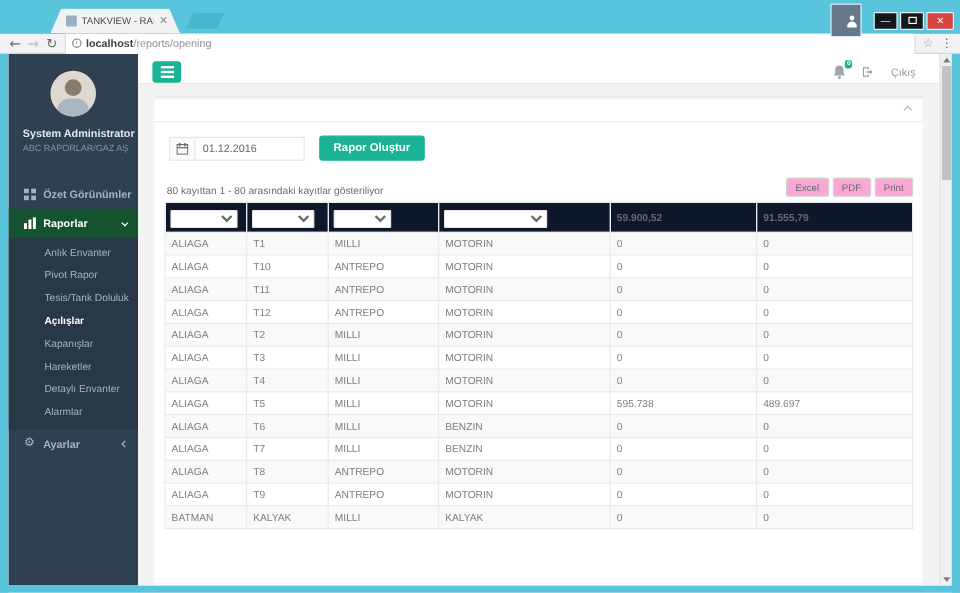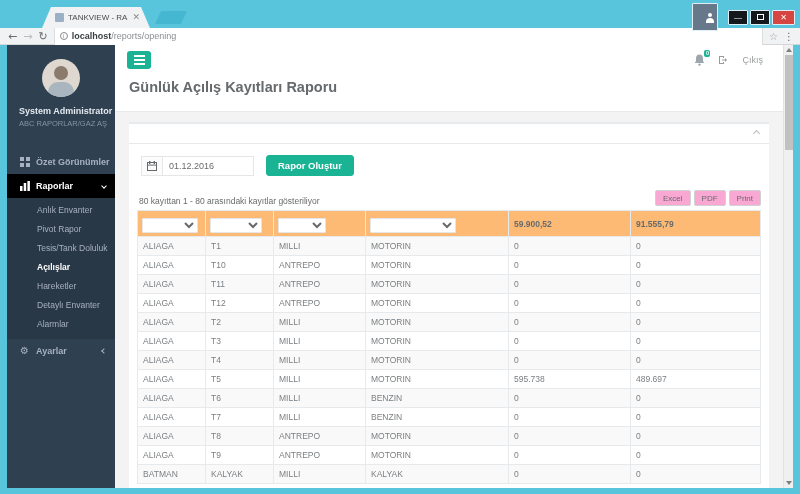--- a/index.html
+++ b/index.html
@@ -45,21 +45,21 @@
   .sidebar { width:108px; flex:none; background:#2f4050; display:flex; flex-direction:column; overflow:hidden; }
   .profile { padding:14px 12px 12px; }
   .avatar { width:38px; height:38px; border-radius:50%; background:#ded8d0; margin:0 auto; position:relative; overflow:hidden; }
   .avatar::before { content:""; position:absolute; left:12px; top:7px; width:14px; height:14px; border-radius:50%; background:#8a7b6c; }
   .avatar::after { content:""; position:absolute; left:6px; top:23px; width:26px; height:16px; border-radius:10px 10px 0 0; background:#aab6bf; }
   .user-name { margin-top:9px; font-size:9px; font-weight:bold; color:#e4e9f0; white-space:nowrap; }
   .user-org { margin-top:3px; font-size:7.5px; color:#8095a8; white-space:nowrap; }
   .nav { margin-top:10px; font-size:9.5px; }
   .nav-item { display:flex; align-items:center; gap:6px; padding:7px 9px 7px 12px; color:#a7b1c2; font-weight:bold; cursor:default; }
   .nav-item .lbl { flex:1; white-space:nowrap; font-size:9px; }
-  .nav-item.open { background:#000000; color:#ffffff; }
+  .nav-item.open { background:#14532d; color:#ffffff; }
   .nav-sub-wrap { background:#293846; padding:2px 0 6px; }
   .nav-sub { padding:4.5px 8px 4.5px 30px; font-size:8.5px; color:#a7b1c2; white-space:nowrap; cursor:default; }
   .nav-sub.active { color:#ffffff; font-weight:bold; }
   .chev { width:4px; height:4px; border-right:1px solid currentColor; border-bottom:1px solid currentColor; display:inline-block; flex:none; }
   .chev.left { transform:rotate(135deg); }
   .chev.down { transform:rotate(45deg); }
   .chev.up { transform:rotate(-135deg); }
   .micon { width:11px; flex:none; display:flex; align-items:center; justify-content:center; }
   .gear-char { font-family:"DejaVu Sans",sans-serif; font-size:10px; line-height:10px; font-weight:normal; }
 
@@ -90,21 +90,21 @@
 
   .info-row { display:flex; align-items:flex-end; justify-content:space-between; margin:0 0 4px 2px; }
   .records-info { font-size:8.5px; color:#676a6c; }
   .export-group { display:flex; gap:3px; }
   .export-btn { background:#f9a8d4; border:1px solid #d2d2d2; border-radius:2px; font-size:8px; color:#676a6c; padding:2.5px 7px; cursor:pointer; font-family:inherit; }
 
   
   table { width:100%; border-collapse:collapse; table-layout:fixed; }
   th, td { border:1px solid #e7eaec; text-align:left; overflow:hidden; white-space:nowrap; }
   thead th { font-size:8.5px; color:#676a6c; padding:6px 5px; font-weight:bold; background:#fff; }
-  .filter-row td { padding:3px 4px; background:#fdba74; }
+  .filter-row td { padding:3px 4px; background:#0f172a; }
   .filter-row .total { font-size:8.5px; font-weight:bold; color:#676a6c; padding:4px 5px; }
   .filter-select { border:1px solid #e5e6e7; background:#fff; height:15px; font-size:8px; color:#676a6c; border-radius:1px; font-family:inherit; }
   tbody td { font-size:8.5px; color:#7b7f82; padding:4px 5px; height:17px; }
   tbody tr:nth-child(odd) td { background:#f9f9f9; }
 
   
   .scrollbar { width:10px; flex:none; background:#f0f0f0; border-left:1px solid #e2e2e2; position:relative; }
   .sb-up { position:absolute; top:3px; left:2px; width:0; height:0; border-left:3px solid transparent; border-right:3px solid transparent; border-bottom:4px solid #7f7f7f; }
   .sb-down { position:absolute; bottom:3px; left:2px; width:0; height:0; border-left:3px solid transparent; border-right:3px solid transparent; border-top:4px solid #7f7f7f; }
   .sb-thumb { position:absolute; top:10px; left:1px; width:8px; height:95px; background:#c1c1c1; }
@@ -177,20 +177,21 @@
               </svg>
           </span>
           <span class="lbl">Raporlar</span>
           <span class="chev down"></span>
         </div>
         <div class="nav-sub-wrap">
             <div class="nav-sub">Anlık Envanter</div>
             <div class="nav-sub">Pivot Rapor</div>
             <div class="nav-sub">Tesis/Tank Doluluk</div>
             <div class="nav-sub active">Açılışlar</div>
+            <div class="nav-sub">Kapanışlar</div>
             <div class="nav-sub">Hareketler</div>
             <div class="nav-sub">Detaylı Envanter</div>
             <div class="nav-sub">Alarmlar</div>
           </div>
         <div class="nav-item">
           <span class="micon gear-char">⚙</span>
           <span class="lbl">Ayarlar</span>
           <span class="chev left"></span>
         </div>
       </div>
@@ -214,21 +215,20 @@
             </span>
             <span class="logout">
               <svg width="10" height="10" viewBox="0 0 10 10">
                   <path d="M0 1 L5 1 L5 3 L4 3 L4 2 L1 2 L1 8 L4 8 L4 7 L5 7 L5 9 L0 9 Z" fill="#999c9e"></path>
                   <path d="M6 3 L8 5 L6 7 L6 5.6 L3 5.6 L3 4.4 L6 4.4 Z" fill="#999c9e"></path>
                 </svg>
               <span>Çıkış</span>
             </span>
           </div>
         </div>
-        <h2 class="page-title">Günlük Açılış Kayıtları Raporu</h2>
       </div>
 
       <div class="content">
         <div class="panel">
           <div class="panel-head">
             <span class="chev up"></span>
           </div>
           <div class="panel-body">
 
             <div class="form-row">

